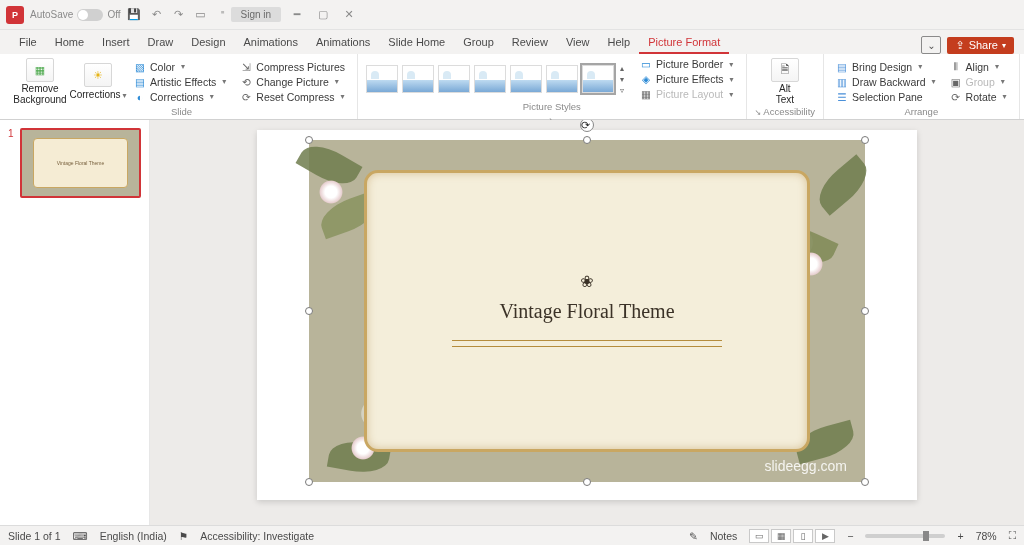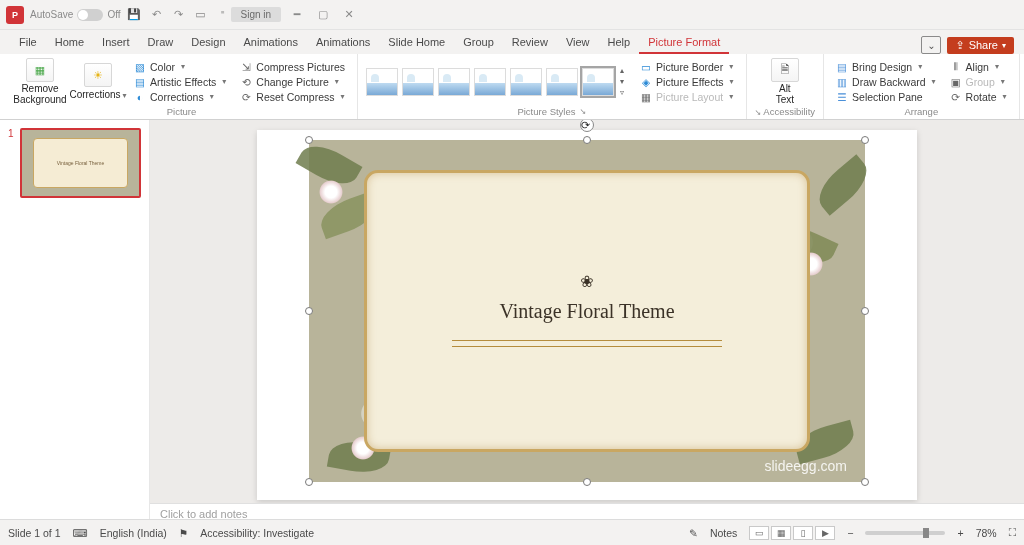--- a/index.html
+++ b/index.html
@@ -78,21 +78,21 @@
   .goldframe{position:absolute;inset:30px 55px;border-radius:14px;background:#f4eeda;border:3px solid #c9a762;box-shadow:inset 0 0 8px rgba(172,128,52,.4);}
   .slide-title{position:absolute;width:100%;text-align:center;top:160px;font-family:Georgia,serif;font-size:20px;color:#3b3227;}
   .slide-ornament{position:absolute;left:50%;top:132px;transform:translateX(-50%);font-size:16px;color:#3b3227;}
   .slide-line{position:absolute;left:50%;transform:translateX(-50%);height:0;border-top:1px solid #b58c3c;}
   .watermark{position:absolute;right:18px;bottom:8px;color:rgba(255,255,255,.85);font-size:14px;font-family:Arial;}
   
   .sel-handle{position:absolute;width:8px;height:8px;border:1px solid #7a7a7a;background:#fff;border-radius:50%;}
   .sel-rot{position:absolute;left:50%;top:-22px;transform:translateX(-50%);width:14px;height:14px;border:1px solid #888;border-radius:50%;background:#fff;}
   .notes{background:#fff;border-top:1px solid #e0e0e0;padding:4px 10px;color:#a0a0a0;font-size:11px;height:22px;}
   
-  .statusbar{position:absolute;bottom:0;left:0;right:0;height:26px;background:var(--bg);border-top:1px solid #dcdcdc;display:flex;align-items:center;padding:0 8px;font-size:10.5px;color:#4a4a4a;gap:12px;}
+  .statusbar{position:absolute;bottom:0;left:0;right:0;height:20px;background:var(--bg);border-top:1px solid #dcdcdc;display:flex;align-items:center;padding:0 8px;font-size:10.5px;color:#4a4a4a;gap:12px;}
   .statusbar .spacer{flex:1;}
   .viewbtns{display:flex;gap:2px;}
   .viewbtn{width:20px;height:14px;border:1px solid #c9c9c9;display:flex;align-items:center;justify-content:center;font-size:9px;color:#666;background:#fff;}
   .zoomslider{width:80px;height:4px;background:#cfcfcf;border-radius:2px;position:relative;}
   .zoomslider::after{content:"";position:absolute;width:6px;height:10px;background:#888;left:58px;top:-3px;}
   
   .u{font-family:"Segoe UI Symbol",sans-serif;}
 </style>
 </head>
 <body>
@@ -186,21 +186,21 @@
         <div class="smallbtn caret">
             <span class="sw u">⟲</span>
             <span>Change Picture</span>
           </div>
         <div class="smallbtn caret">
             <span class="sw u">⟳</span>
             <span>Reset Compress</span>
           </div>
       </div>
     </div>
-    <div class="group-label">Picture</div>
+    <div class="group-label">Slide</div>
   </div>
 
   <div class="group" style="flex:1;">
     <div class="group-body" style="width:100%;">
       <div class="gallery">
         <div class="gallery-row">
           <div class="thumb"></div>
           <div class="thumb"></div>
           <div class="thumb"></div>
           <div class="thumb"></div>
@@ -222,21 +222,21 @@
         <div class="smallbtn caret">
             <span class="sw u" style="color:#2b8ad6;">◈</span>
             <span>Picture Effects</span>
           </div>
         <div class="smallbtn caret" style="color:#b9b9b9;">
             <span class="sw u">▦</span>
             <span>Picture Layout</span>
           </div>
       </div>
     </div>
-    <div class="group-label" style="display:flex;gap:4px;align-items:center;">
+    <div class="group-label" style="display:flex;gap:4px;align-items:center;flex-direction:column;">
         <span>Picture Styles</span>
         <span class="u" style="font-size:8px;">↘</span>
       </div>
   </div>
 
   <div class="group">
     <div class="group-body">
       <div class="bigbtn">
         <div class="gl">
             <span class="u">🗎</span>
@@ -327,21 +327,20 @@
           <div class="sel-handle" style="left:calc(50% - 4px);top:-4px;"></div>
           <div class="sel-handle" style="right:-4px;top:-4px;"></div>
           <div class="sel-handle" style="left:-4px;top:calc(50% - 4px);"></div>
           <div class="sel-handle" style="right:-4px;top:calc(50% - 4px);"></div>
           <div class="sel-handle" style="left:-4px;bottom:-4px;"></div>
           <div class="sel-handle" style="left:calc(50% - 4px);bottom:-4px;"></div>
           <div class="sel-handle" style="right:-4px;bottom:-4px;"></div>
         </div>
       </div>
     </div>
-    <div class="notes">Click to add notes</div>
   </div>
 </div>
 
 <div class="statusbar">
   <span>Slide 1 of 1</span>
   <span class="u">⌨</span>
   <span>English (India)</span>
   <span class="u">⚑</span>
   <span>Accessibility: Investigate</span>
   <div class="spacer"></div>

